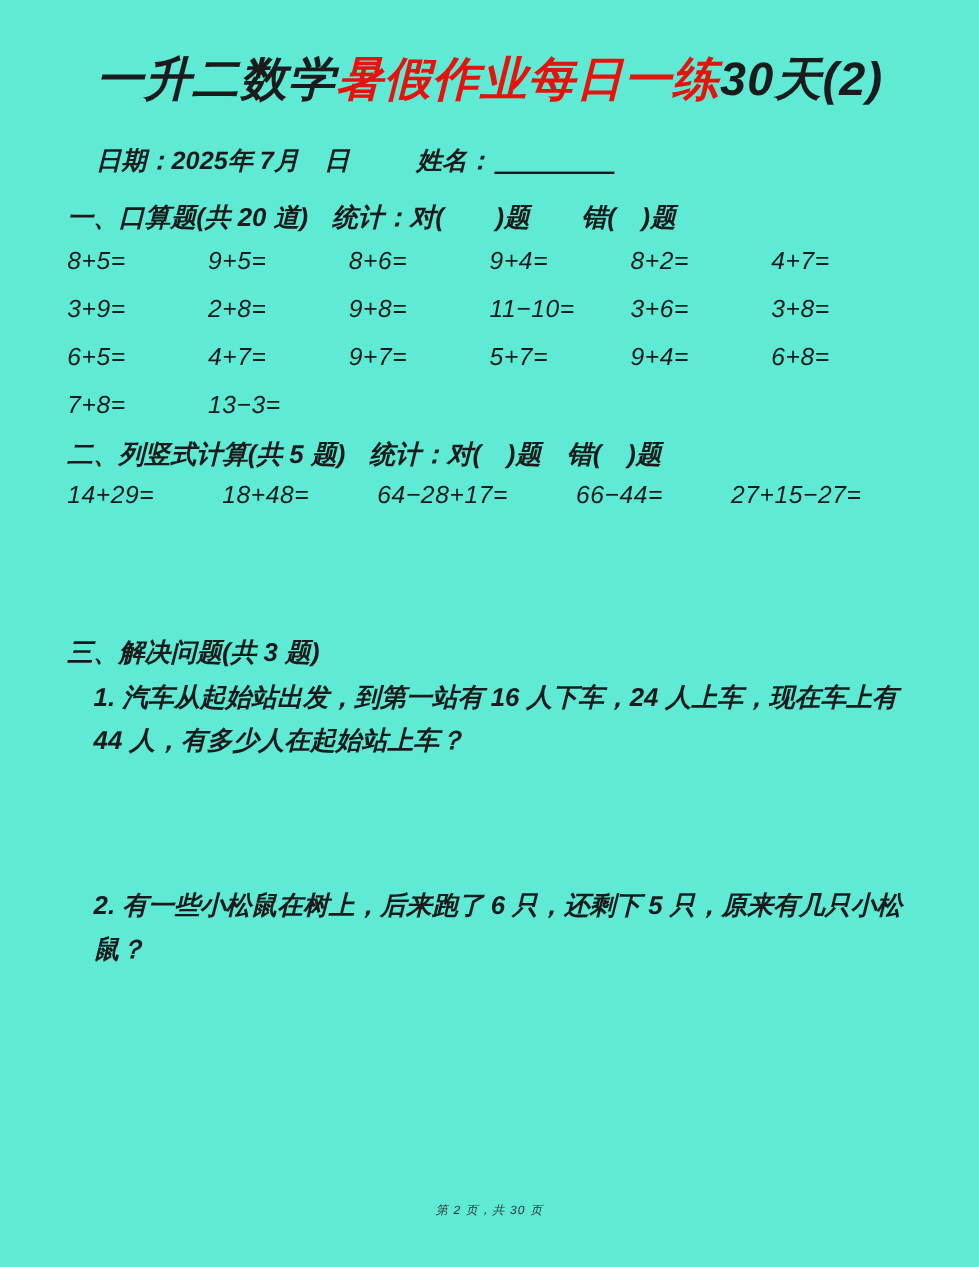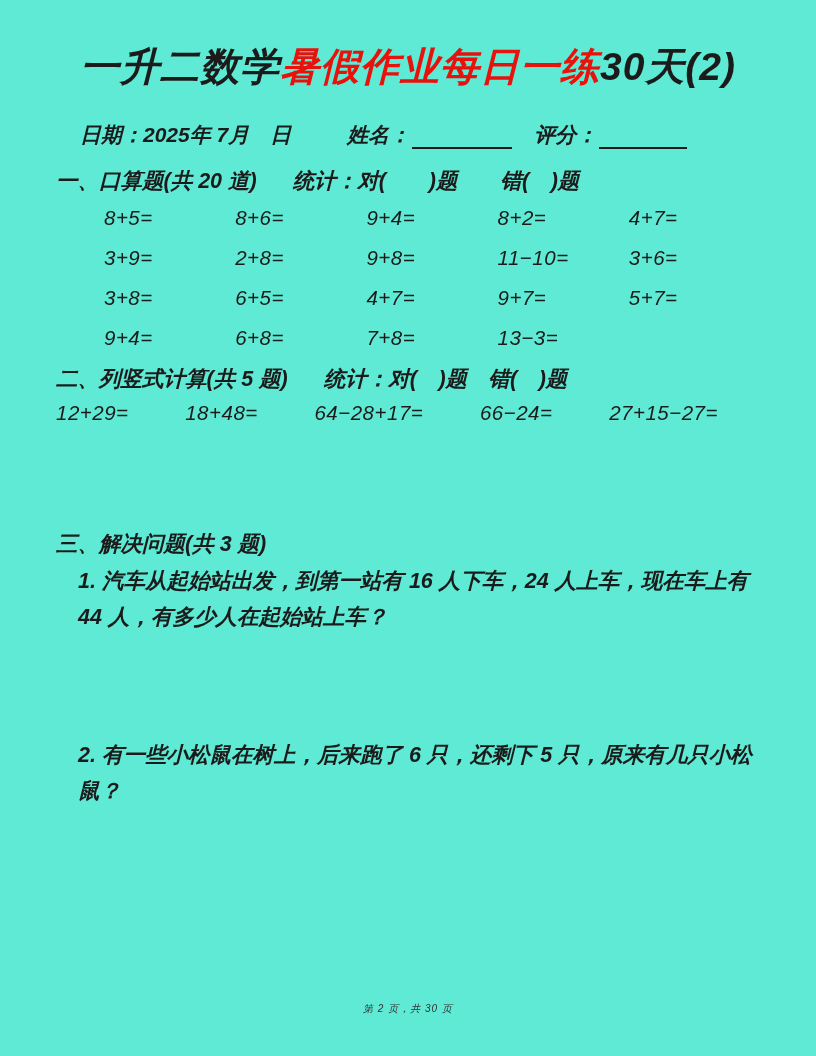--- a/index.html
+++ b/index.html
@@ -29,49 +29,48 @@
   .meta-row {
     display: flex;
     align-items: flex-end;
     margin: 30px 0 0 24px;
     font-size: 21px;
     font-weight: bold;
     line-height: 28px;
     white-space: pre-wrap;
   }
   .meta-date { margin-right: 56px; }
-  .meta-field { display: inline-flex; align-items: flex-end; }
+  .meta-field { display: inline-flex; align-items: flex-start; }
   .meta-field + .meta-field { margin-left: 22px; }
   .blank {
     display: inline-block;
     border-bottom: 2.5px solid #1b1b1b;
     height: 24px;
     margin-left: 2px;
   }
   .blank.w100 { width: 100px; }
   .blank.w88  { width: 88px; }
 
   .sec-header {
     display: flex;
-    gap: 36px;
+    gap: 20px;
     font-size: 21.5px;
     font-weight: bold;
     line-height: 26px;
     white-space: pre-wrap;
   }
   .sec-header.first  { margin-top: 19px; }
   .sec-header.second { margin-top: 3px; }
   .sec-header.third  { margin-top: 106px; flex-direction: column; }
 
   .oral-grid {
     display: grid;
-    grid-template-columns: repeat(5, 1fr);
+    grid-template-columns: repeat(6, 1fr);
     margin-top: 9px;
     font-size: 20.5px;
-    margin-left: 48px;
   }
   .oral-cell {
     height: 40px;
     line-height: 30px;
     font-weight: 500;
     letter-spacing: 0.5px;
   }
 
   .vert-row {
     display: flex;
@@ -106,30 +105,30 @@
 <body>
 
 <div class="page">
   <div class="content">
 
     <h1 class="title"><span>一升二数学</span><span style="color: rgb(232, 18, 12);">暑假作业每日一练</span><span>30天(2)</span></h1>
 
     <div class="meta-row">
       <span class="meta-date">日期：2025年 7月　日</span>
       <span class="meta-field"><span>姓名：</span><span class="blank w100"></span></span>
-      <span class="meta-field"><span>评分：</span><span class="blank w88"></span></span>
     </div>
 
     <section>
       <div class="sec-header first">
         <span>一、口算题(共 20 道)</span>
         <span>统计：对(　　)题　　错(　)题</span>
       </div>
       <div class="oral-grid">
           <span class="oral-cell">8+5=</span>
+          <span class="oral-cell">9+5=</span>
           <span class="oral-cell">8+6=</span>
           <span class="oral-cell">9+4=</span>
           <span class="oral-cell">8+2=</span>
           <span class="oral-cell">4+7=</span>
           <span class="oral-cell">3+9=</span>
           <span class="oral-cell">2+8=</span>
           <span class="oral-cell">9+8=</span>
           <span class="oral-cell">11−10=</span>
           <span class="oral-cell">3+6=</span>
           <span class="oral-cell">3+8=</span>
@@ -143,24 +142,24 @@
           <span class="oral-cell">13−3=</span>
         </div>
     </section>
 
     <section>
       <div class="sec-header second">
         <span>二、列竖式计算(共 5 题)</span>
         <span>统计：对(　)题　错(　)题</span>
       </div>
       <div class="vert-row">
-          <span class="vert-cell">12+29=</span>
+          <span class="vert-cell">14+29=</span>
           <span class="vert-cell">18+48=</span>
           <span class="vert-cell">64−28+17=</span>
-          <span class="vert-cell">66−24=</span>
+          <span class="vert-cell">66−44=</span>
           <span class="vert-cell">27+15−27=</span>
         </div>
     </section>
 
     <section>
       <div class="sec-header third">
         <span>三、解决问题(共 3 题)</span>
       </div>
       <div class="word-list">
           <p class="word-problem">1. 汽车从起始站出发，到第一站有 16 人下车，24 人上车，现在车上有 44 人，有多少人在起始站上车？</p>

